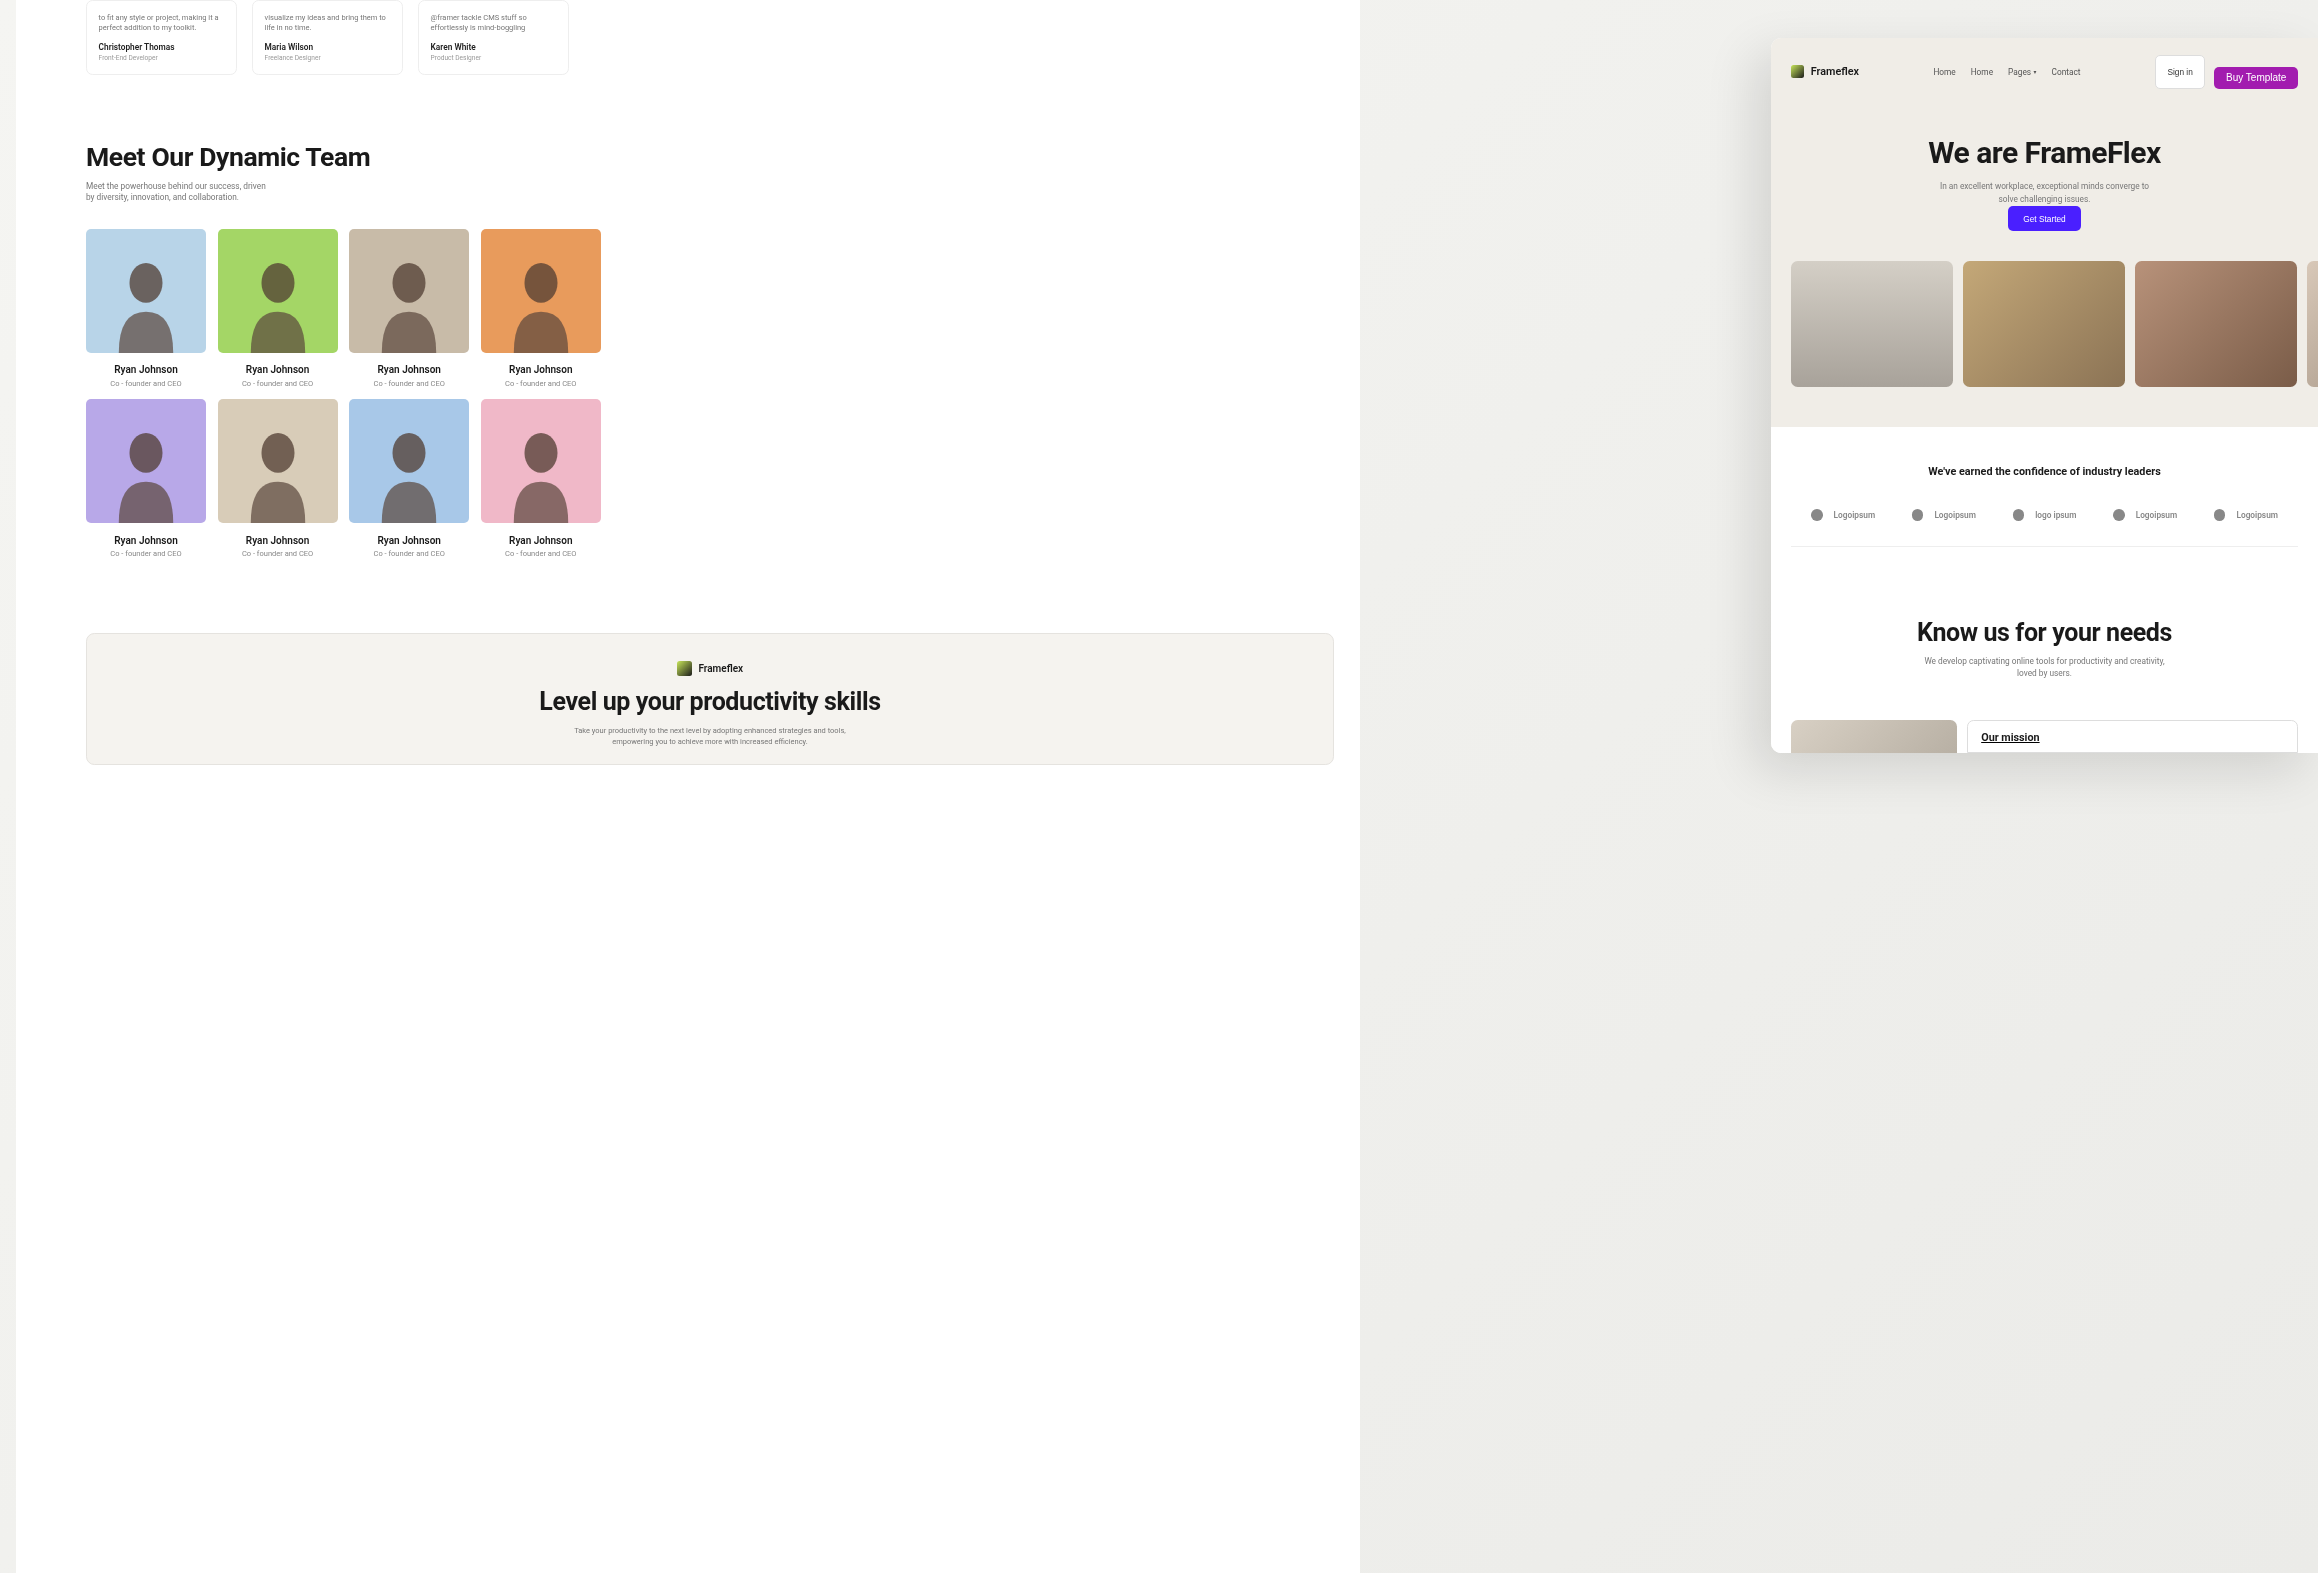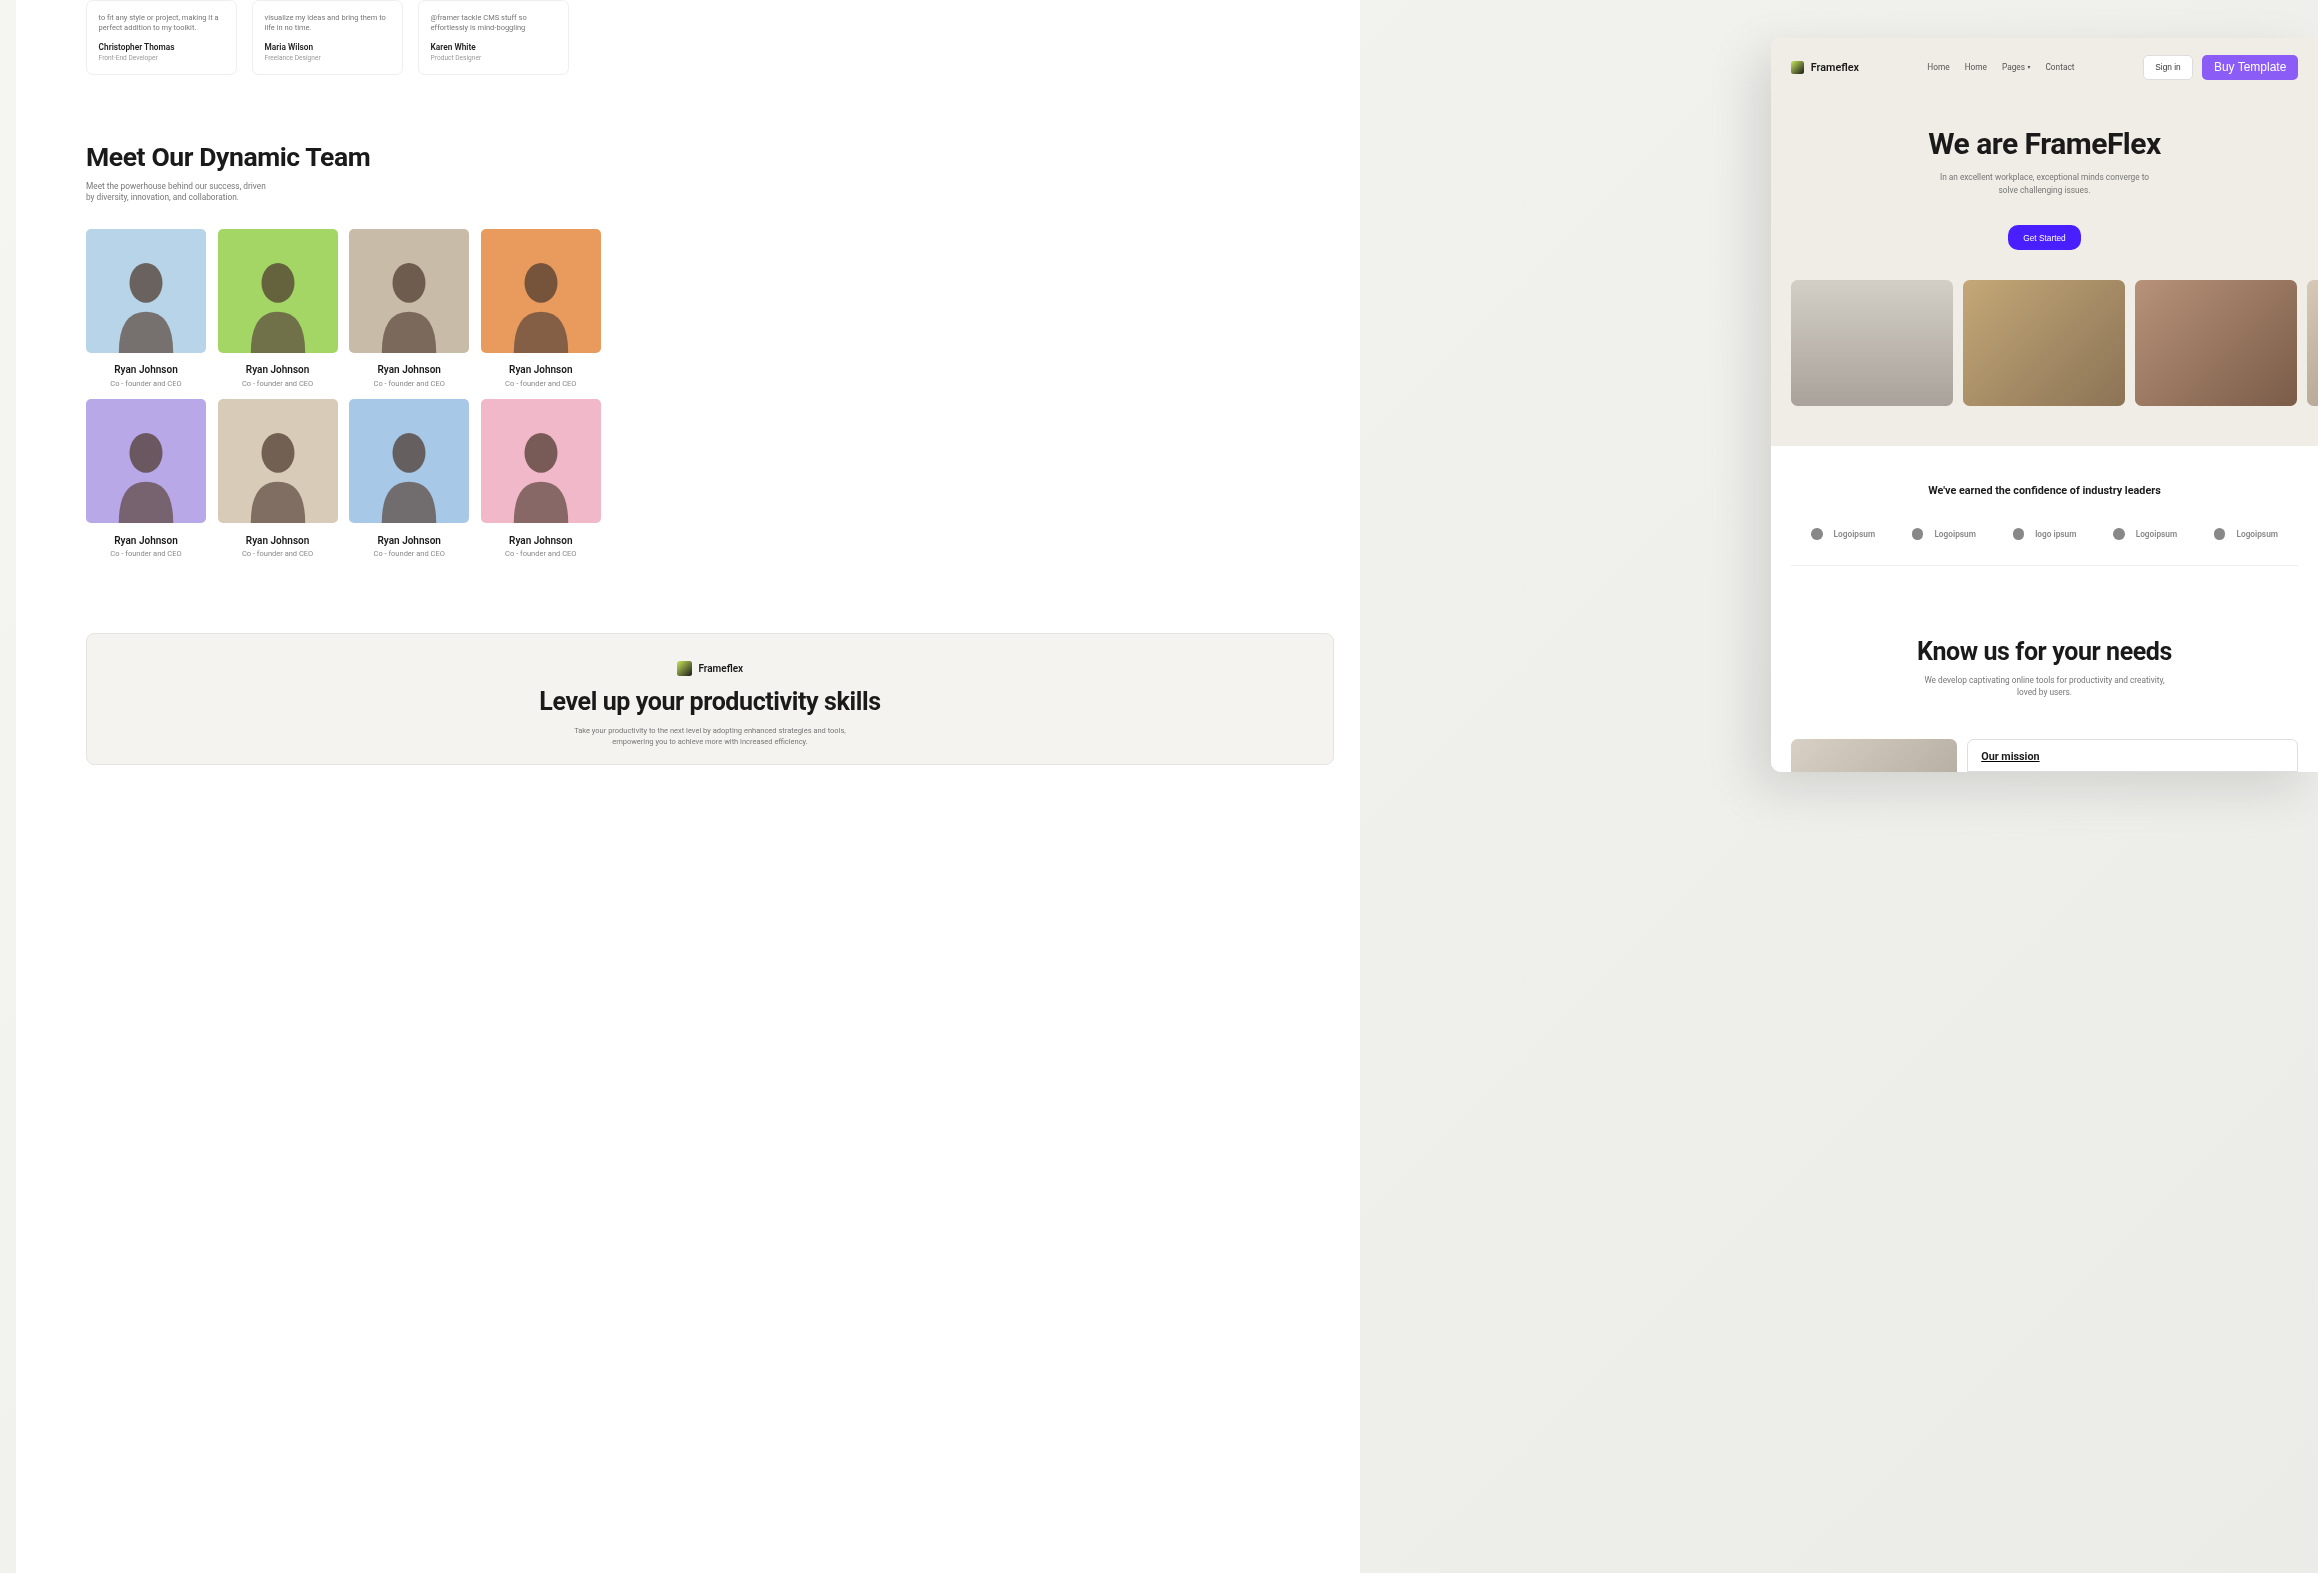--- a/index.html
+++ b/index.html
@@ -175,27 +175,28 @@
 .btn-signin {
   font-size: 8.3px;
   padding: 5.8px 11.6px;
   background: #fff;
   border: 0.8px solid #ddd;
   border-radius: 5px;
   cursor: pointer;
   color: #333;
 }
 .btn-buy {
-  font-size: 12px;
+  font-size: 10px;
   padding: 5.8px 11.6px;
-  background: #8b5cf6;
+  background: #a21caf;
   color: #fff;
   border: none;
   border-radius: 5px;
   cursor: pointer;
+  margin-top: 12px;
 }
 
 .hero-content { text-align: center; margin-top: 46px; }
 .hero-title {
   font-size: 30px;
   font-weight: 700;
   color: #1a1a1a;
   letter-spacing: -0.5px;
 }
 .hero-sub {
@@ -206,23 +207,23 @@
   margin-left: auto;
   margin-right: auto;
   line-height: 1.5;
 }
 .btn-getstarted {
   font-size: 8.3px;
   padding: 7.5px 15px;
   background: #4a1fff;
   color: #fff;
   border: none;
-  border-radius: 10px;
+  border-radius: 5px;
   cursor: pointer;
-  margin-top: 29px;
+  margin-top: 1px;
 }
 
 .hero-images {
   display: flex;
   gap: 10px;
   margin-top: 30px;
 }
 .hero-img {
   height: 126px;
   border-radius: 6.6px;

